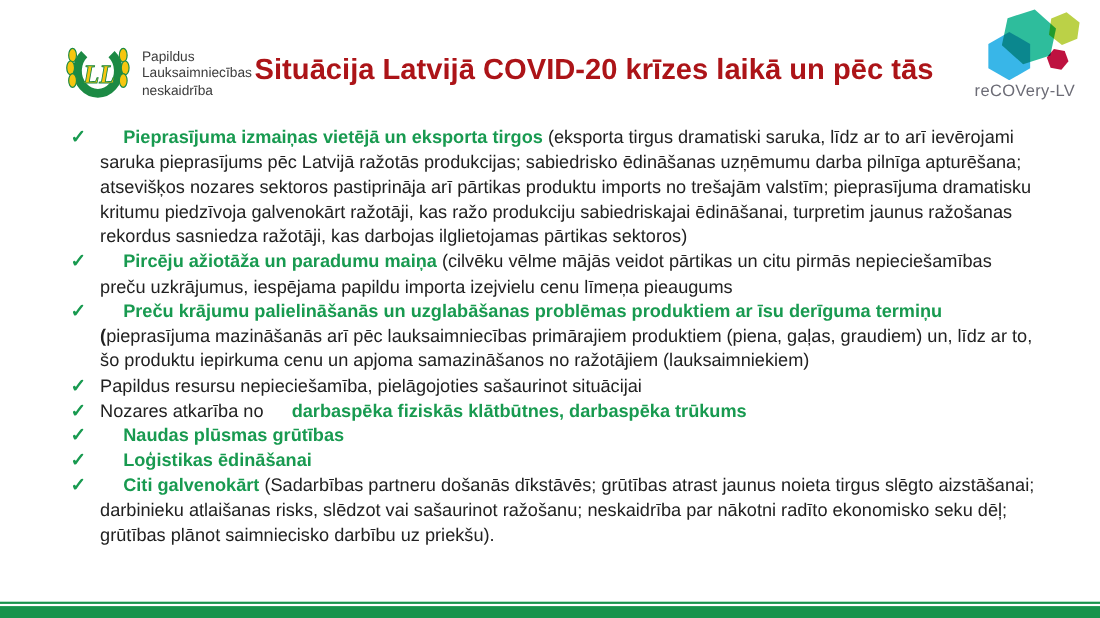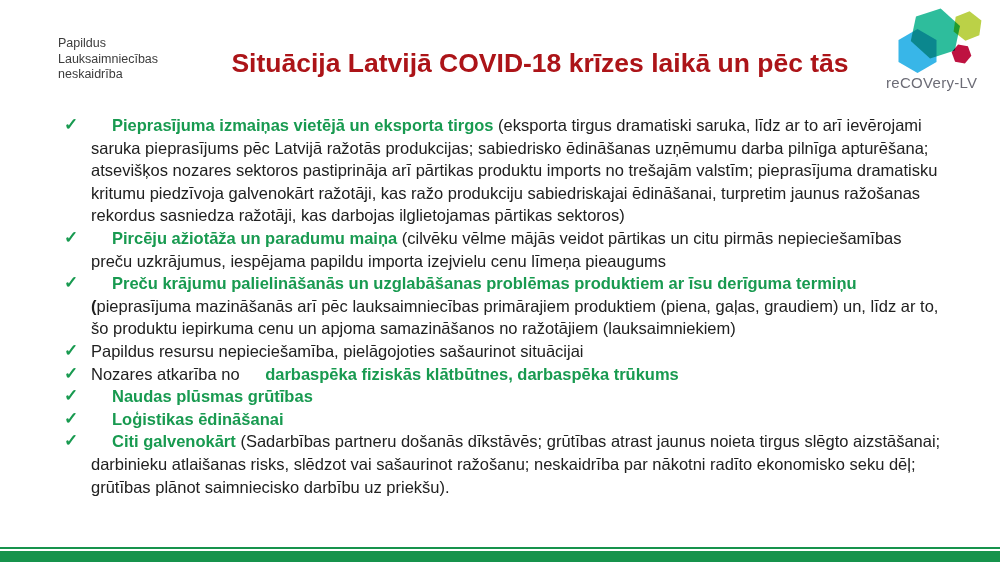--- a/index.html
+++ b/index.html
@@ -31,28 +31,42 @@
   .bottom-line { position:absolute; left:0; right:0; bottom:13px; height:2px; background:var(--bar-green,#17934c); }
   .bottom-bar  { position:absolute; left:0; right:0; bottom:0; height:11px; background:var(--bar-green,#17934c); }
   svg { display:block; }
 </style>
 </head>
 <body>
 
 <div class="slide">
 
   <div class="llu">
+    <span>
+      <svg width="62" height="62" viewBox="0 0 70 70">
+        <path d="M 21,15 A 21,23 0 1 0 49,15" fill="none" stroke-width="9" stroke="#1C8A44"></path>
+        <g stroke-width="1.2" stroke="#1C8A44">
+          <ellipse cx="9" cy="16" rx="4" ry="7" fill="#F6C60F"></ellipse>
+          <ellipse cx="7" cy="29" rx="4" ry="7" fill="#F6C60F"></ellipse>
+          <ellipse cx="9" cy="42" rx="4" ry="7" fill="#F6C60F"></ellipse>
+          <ellipse cx="61" cy="16" rx="4" ry="7" fill="#F6C60F"></ellipse>
+          <ellipse cx="63" cy="29" rx="4" ry="7" fill="#F6C60F"></ellipse>
+          <ellipse cx="61" cy="42" rx="4" ry="7" fill="#F6C60F"></ellipse>
+        </g>
+        <text x="20" y="45" font-size="27" font-weight="bold" font-style="italic" font-family="Liberation Serif, serif" stroke="#1C8A44" stroke-width="0.9" fill="#F6C60F">LL</text>
+      </svg>
+    </span>
     <div class="llu-text">
       <div>Papildus</div>
       <div>Lauksaimniecības</div>
       <div>neskaidrība</div>
     </div>
   </div>
 
-  <div class="page-title">Situācija Latvijā COVID-18 krīzes laikā un pēc tās</div>
+  <div class="page-title">Situācija Latvijā COVID-20 krīzes laikā un pēc tās</div>
 
   <div class="recovery">
     <span>
       <svg width="108" height="70" viewBox="0 0 105 70">
         <polygon points="48,5 25.5,18 25.5,43 48,56 70.5,43 70.5,18" transform="rotate(12 48 30)" style="mix-blend-mode:multiply" fill="#2EBD9C"></polygon>
         <polygon points="80,8 67,15.5 67,30.5 80,38 93,30.5 93,15.5" transform="rotate(8 80 23)" style="mix-blend-mode:multiply" fill="#BBD147"></polygon>
         <polygon points="30,26 11,37 11,59 30,70 49,59 49,37" style="mix-blend-mode:multiply" fill="#38B6E8"></polygon>
         <polygon points="64,51 69,42.3 79,42.3 84,51 79,59.7 69,59.7" transform="rotate(10 74 51)" style="mix-blend-mode:multiply" fill="#BE1240"></polygon>
       </svg>
     </span>

